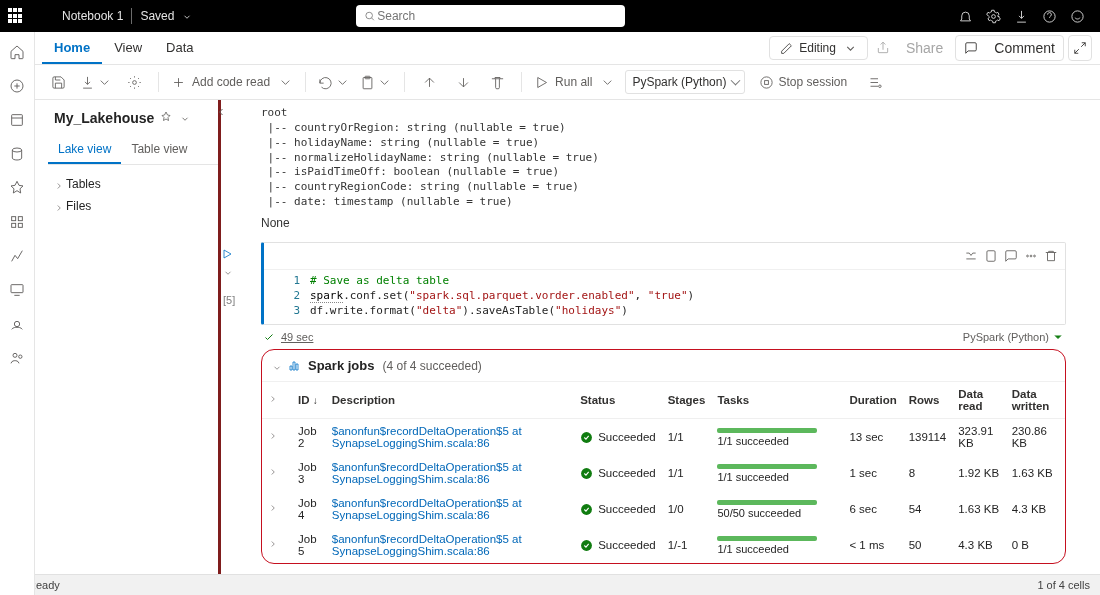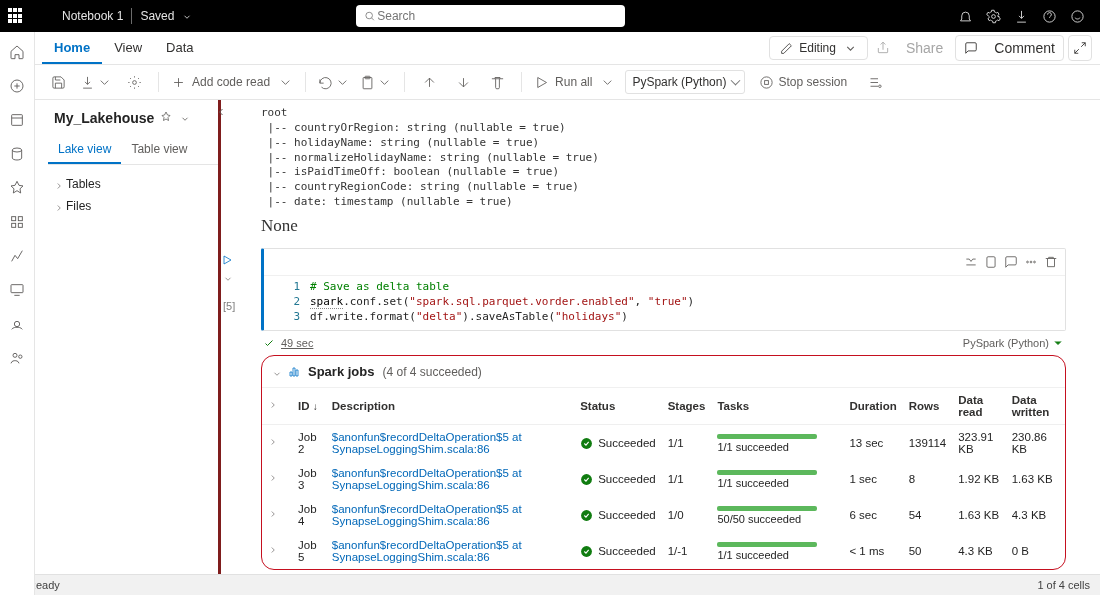--- a/index.html
+++ b/index.html
@@ -41,21 +41,21 @@
   .sidepanel .hdr{padding:10px 10px 4px 6px;display:flex;align-items:center;gap:6px}
   .sidepanel .title{font-size:14px;font-weight:600}
   .sidepanel .tabs{display:flex;border-bottom:1px solid #e5e5e5;margin-top:6px}
   .sidepanel .ptab{padding:6px 10px;font-size:12px;color:#605e5c;cursor:pointer;border-bottom:2px solid transparent}
   .sidepanel .ptab.active{color:#0072c6;border-bottom:2px solid #0072c6}
   .tree{padding:8px 4px}
   .trow{display:flex;align-items:center;gap:4px;padding:4px 2px;font-size:12px}
   .collapseh{position:absolute;right:-9px;top:6px;color:#605e5c}
   .content{flex:1;overflow:auto;position:relative;padding:0 34px 0 40px;scrollbar-width:thin}
   pre.schema{font-family:Consolas,monospace;font-size:11px;color:#333;margin:6px 0 0 0;line-height:1.35}
-  .none{font-family:Liberation Serif, serif;font-size:17px;color:#333;margin:6px 0 12px 0}
+  .none{font-family:Liberation Sans, sans-serif;font-size:12px;color:#333;margin:6px 0 12px 0}
   .cellwrap{position:relative;margin-top:4px}
   .runcol{position:absolute;left:-40px;top:6px;display:flex;flex-direction:column;align-items:center;gap:4px}
   .runcol svg{width:12px;height:12px;stroke:#0072c6;fill:none;stroke-width:1.6}
   .execnum{position:absolute;left:-38px;top:52px;font-size:11px;color:#808080}
   .codewrap{border:1px solid #e1e1e1;border-left:3px solid #0072c6;border-radius:2px}
   .codehdr{display:flex;align-items:center;justify-content:flex-end;border-bottom:1px solid #f0f0f0;padding:2px 4px;height:22px}
   .codehdr .hbtn{width:20px;height:20px;display:flex;align-items:center;justify-content:center;color:#605e5c}
   .codehdr .hbtn svg{width:14px;height:14px;stroke:#605e5c;fill:none;stroke-width:1.5}
   .codebody{display:flex;font-family:Consolas,monospace;font-size:11px;padding:4px 0 6px 0}
   .gutter{width:36px;text-align:right;color:#237893;padding-right:10px;user-select:none}

